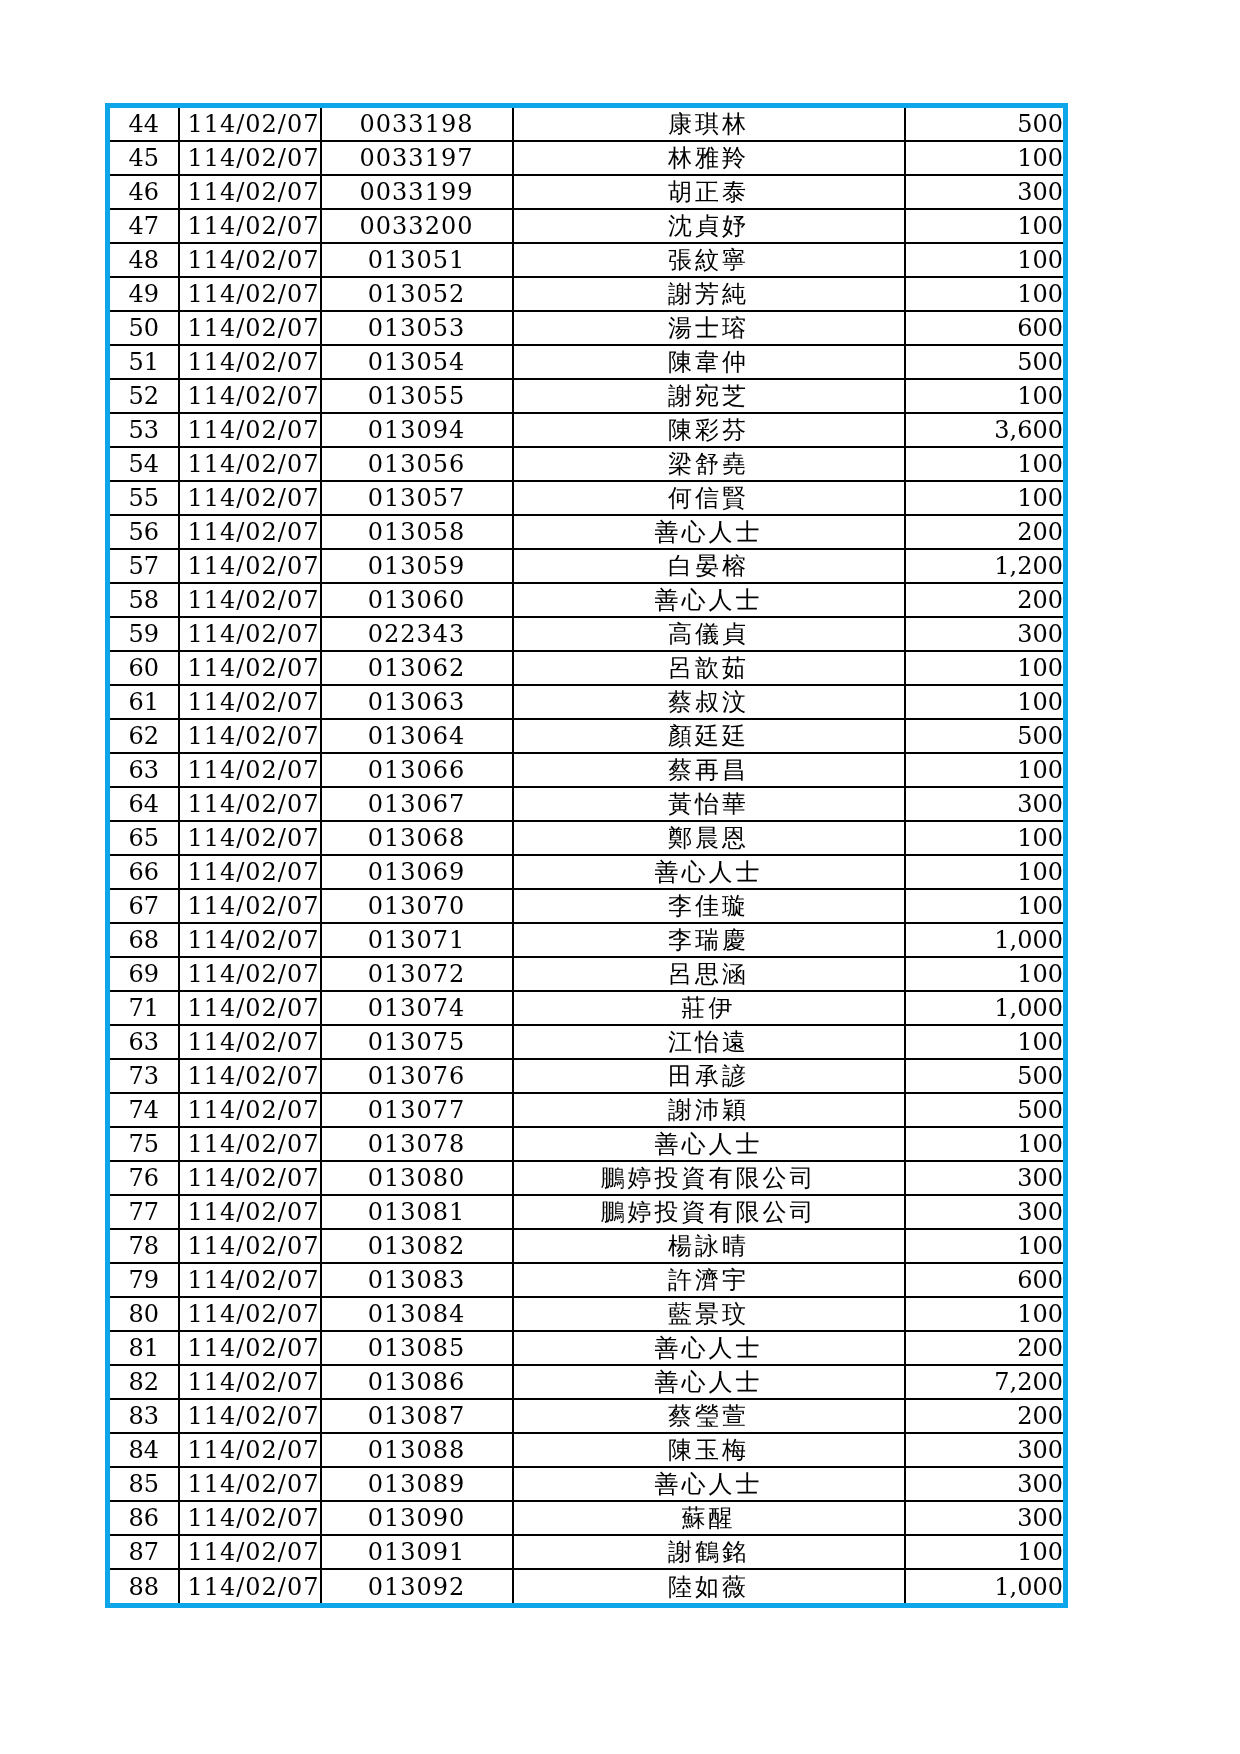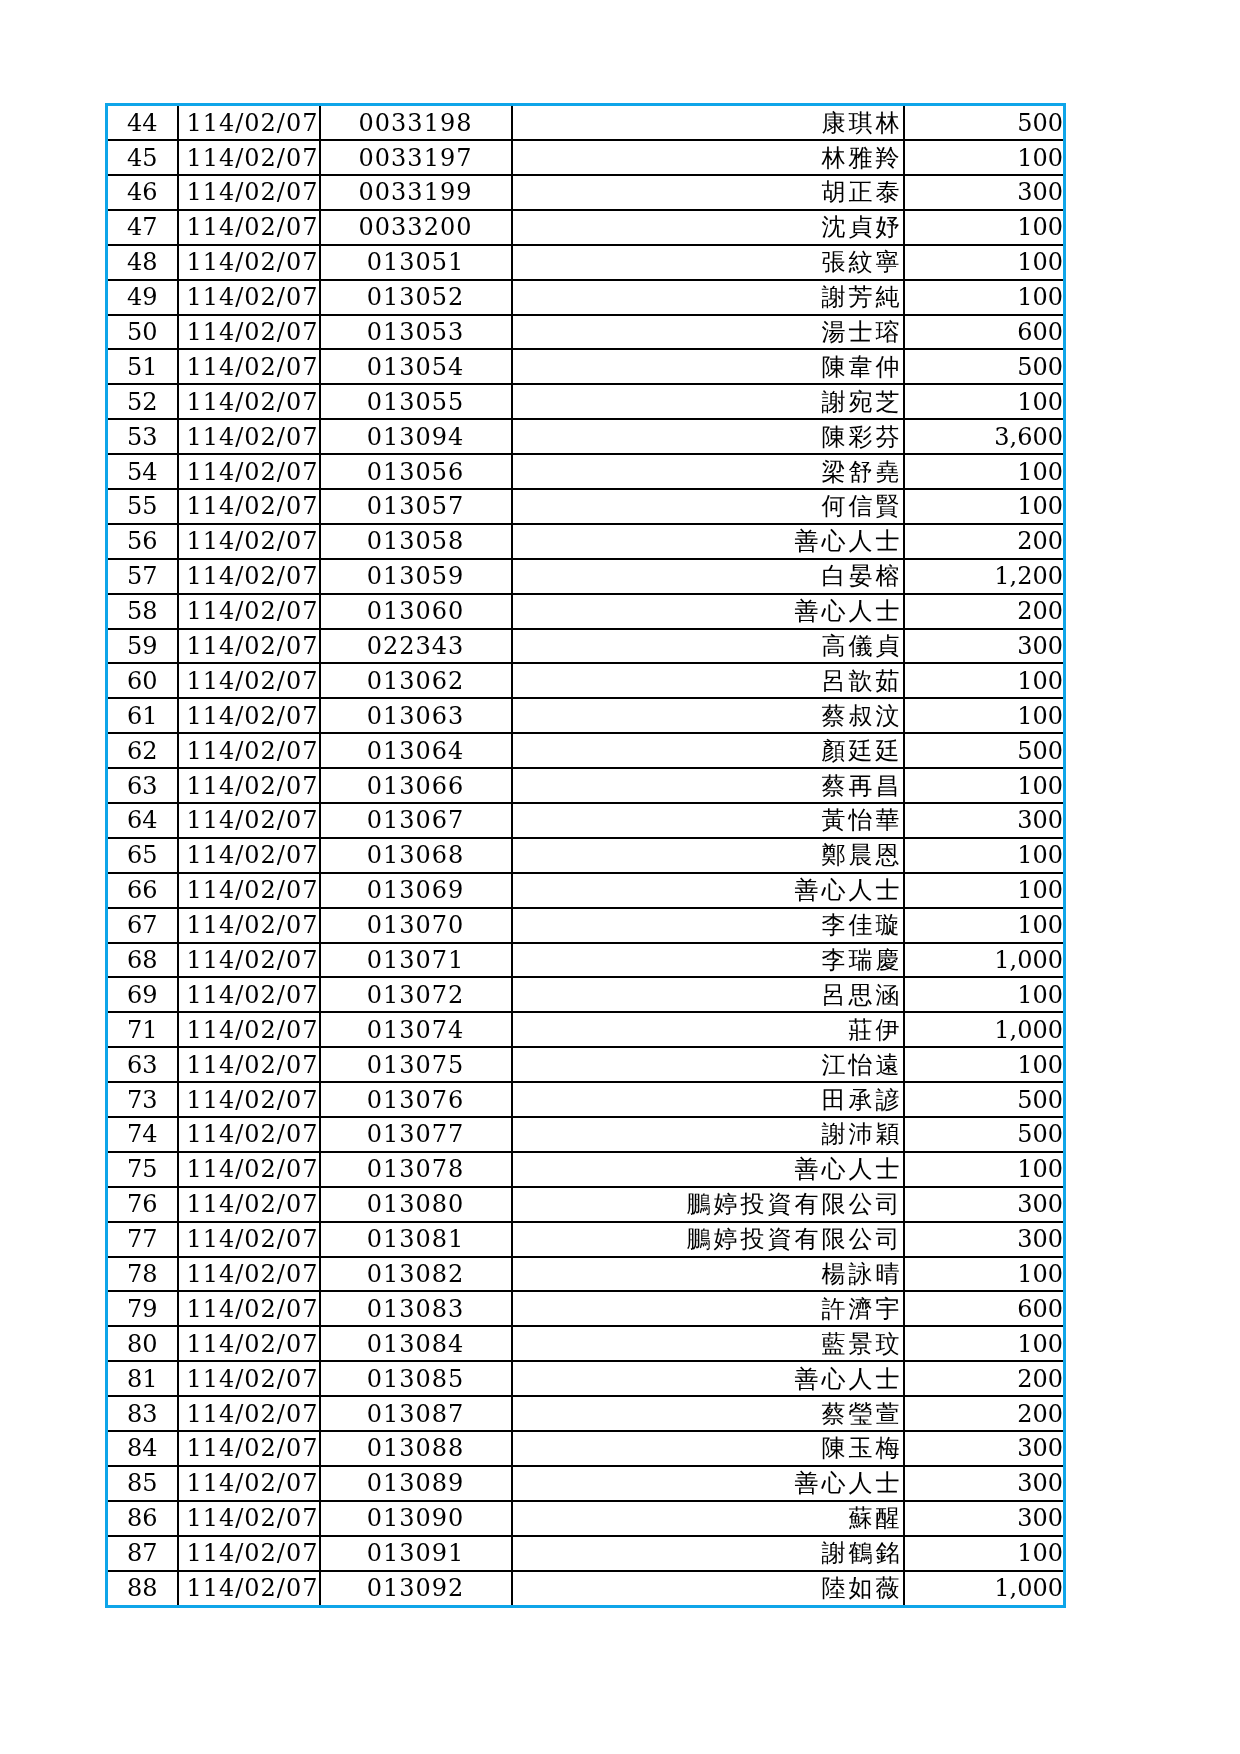--- a/index.html
+++ b/index.html
@@ -16,21 +16,21 @@
     color: #000000;
   }
   table.donation-table {
     position: absolute;
     left: 105px;
     top: 103px;
     width: 958px;
     height: 1505px;
     border-collapse: collapse;
     table-layout: fixed;
-    border: 3px solid #0ea5e9;
+    border: 5px solid #0ea5e9;
   }
   table.donation-table td {
     border: 2px solid #000000;
     padding: 0;
     vertical-align: middle;
     font-size: 24px;
     line-height: 1;
     overflow: hidden;
     white-space: nowrap;
   }
@@ -40,21 +40,21 @@
   td.col-date {
     text-align: right;
     padding-left: 4px;
     letter-spacing: 1px;
   }
   td.col-receipt {
     text-align: center;
     letter-spacing: 1px;
   }
   td.col-name {
-    text-align: right;
+    text-align: center;
     padding-left: 10px;
     font-size: 23px;
     letter-spacing: 3px;
   }
   td.col-amount {
     text-align: right;
     padding-right: 16px;
   }
 </style>
 </head>
@@ -360,20 +360,27 @@
   </tr>
 
   <tr>
     <td class="col-no">81</td>
     <td class="col-date">114/02/07</td>
     <td class="col-receipt">013085</td>
     <td class="col-name">善心人士</td>
     <td class="col-amount">200</td>
   </tr>
 
+  <tr>
+    <td class="col-no">82</td>
+    <td class="col-date">114/02/07</td>
+    <td class="col-receipt">013086</td>
+    <td class="col-name">善心人士</td>
+    <td class="col-amount">7,200</td>
+  </tr>
 
   <tr>
     <td class="col-no">83</td>
     <td class="col-date">114/02/07</td>
     <td class="col-receipt">013087</td>
     <td class="col-name">蔡瑩萱</td>
     <td class="col-amount">200</td>
   </tr>
 
   <tr>

